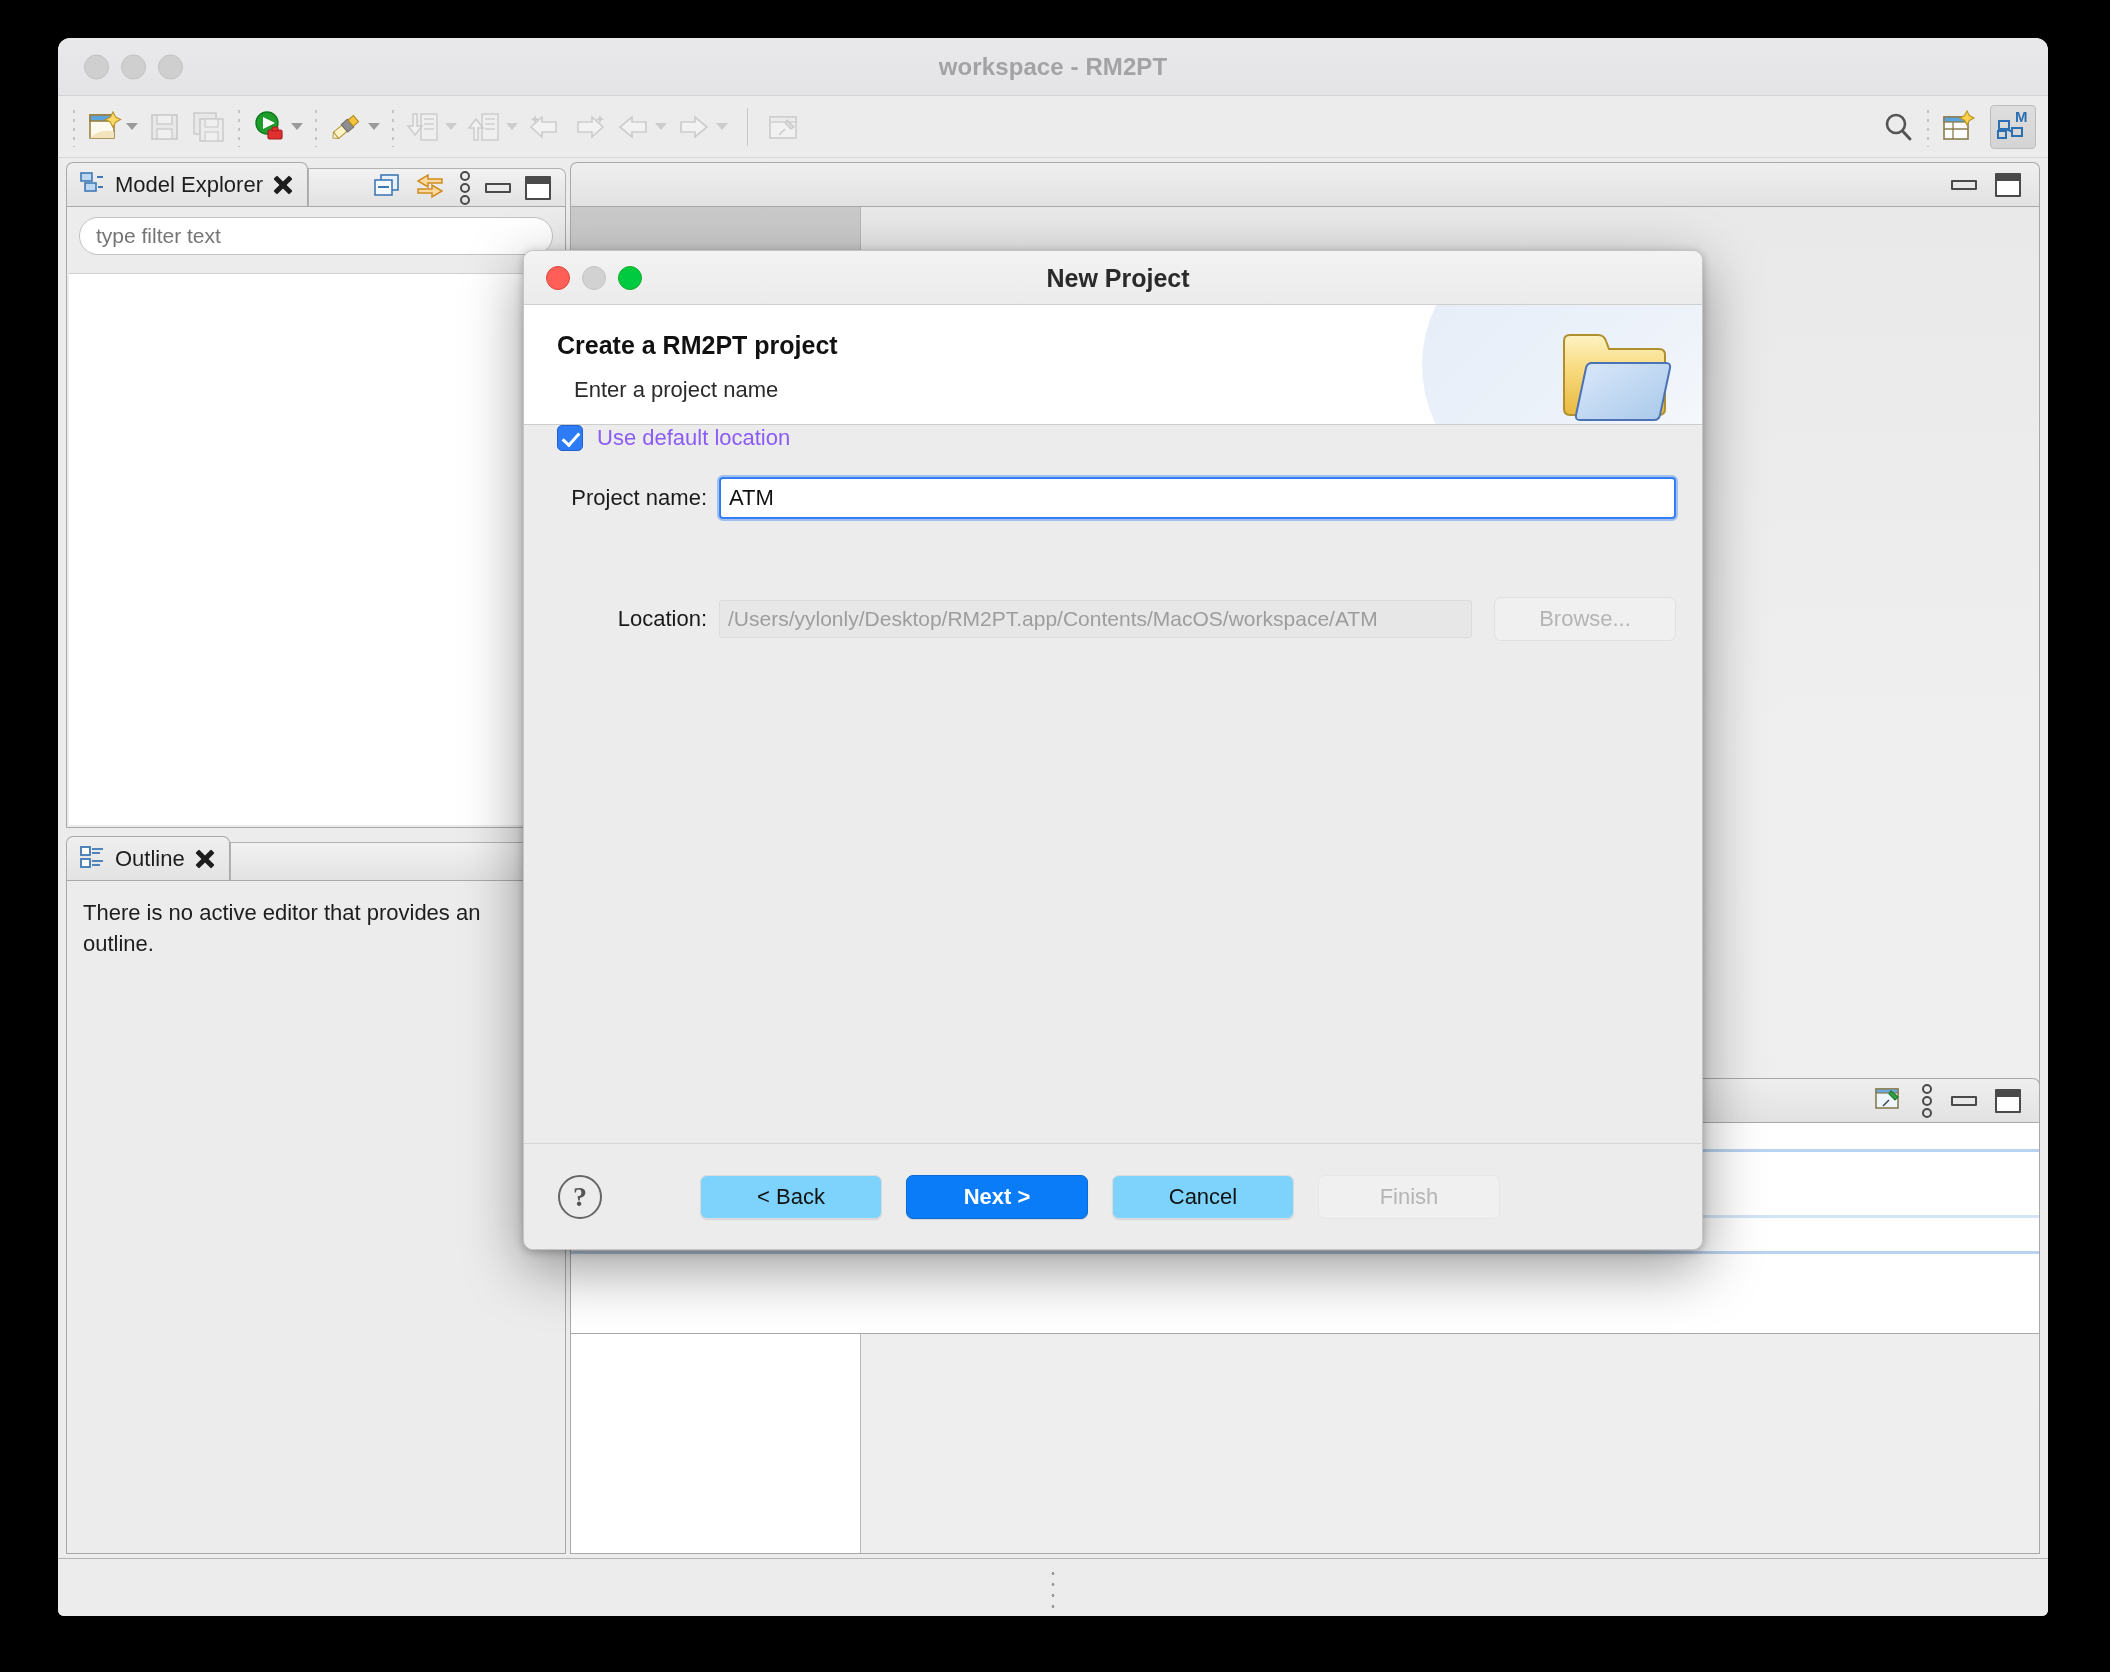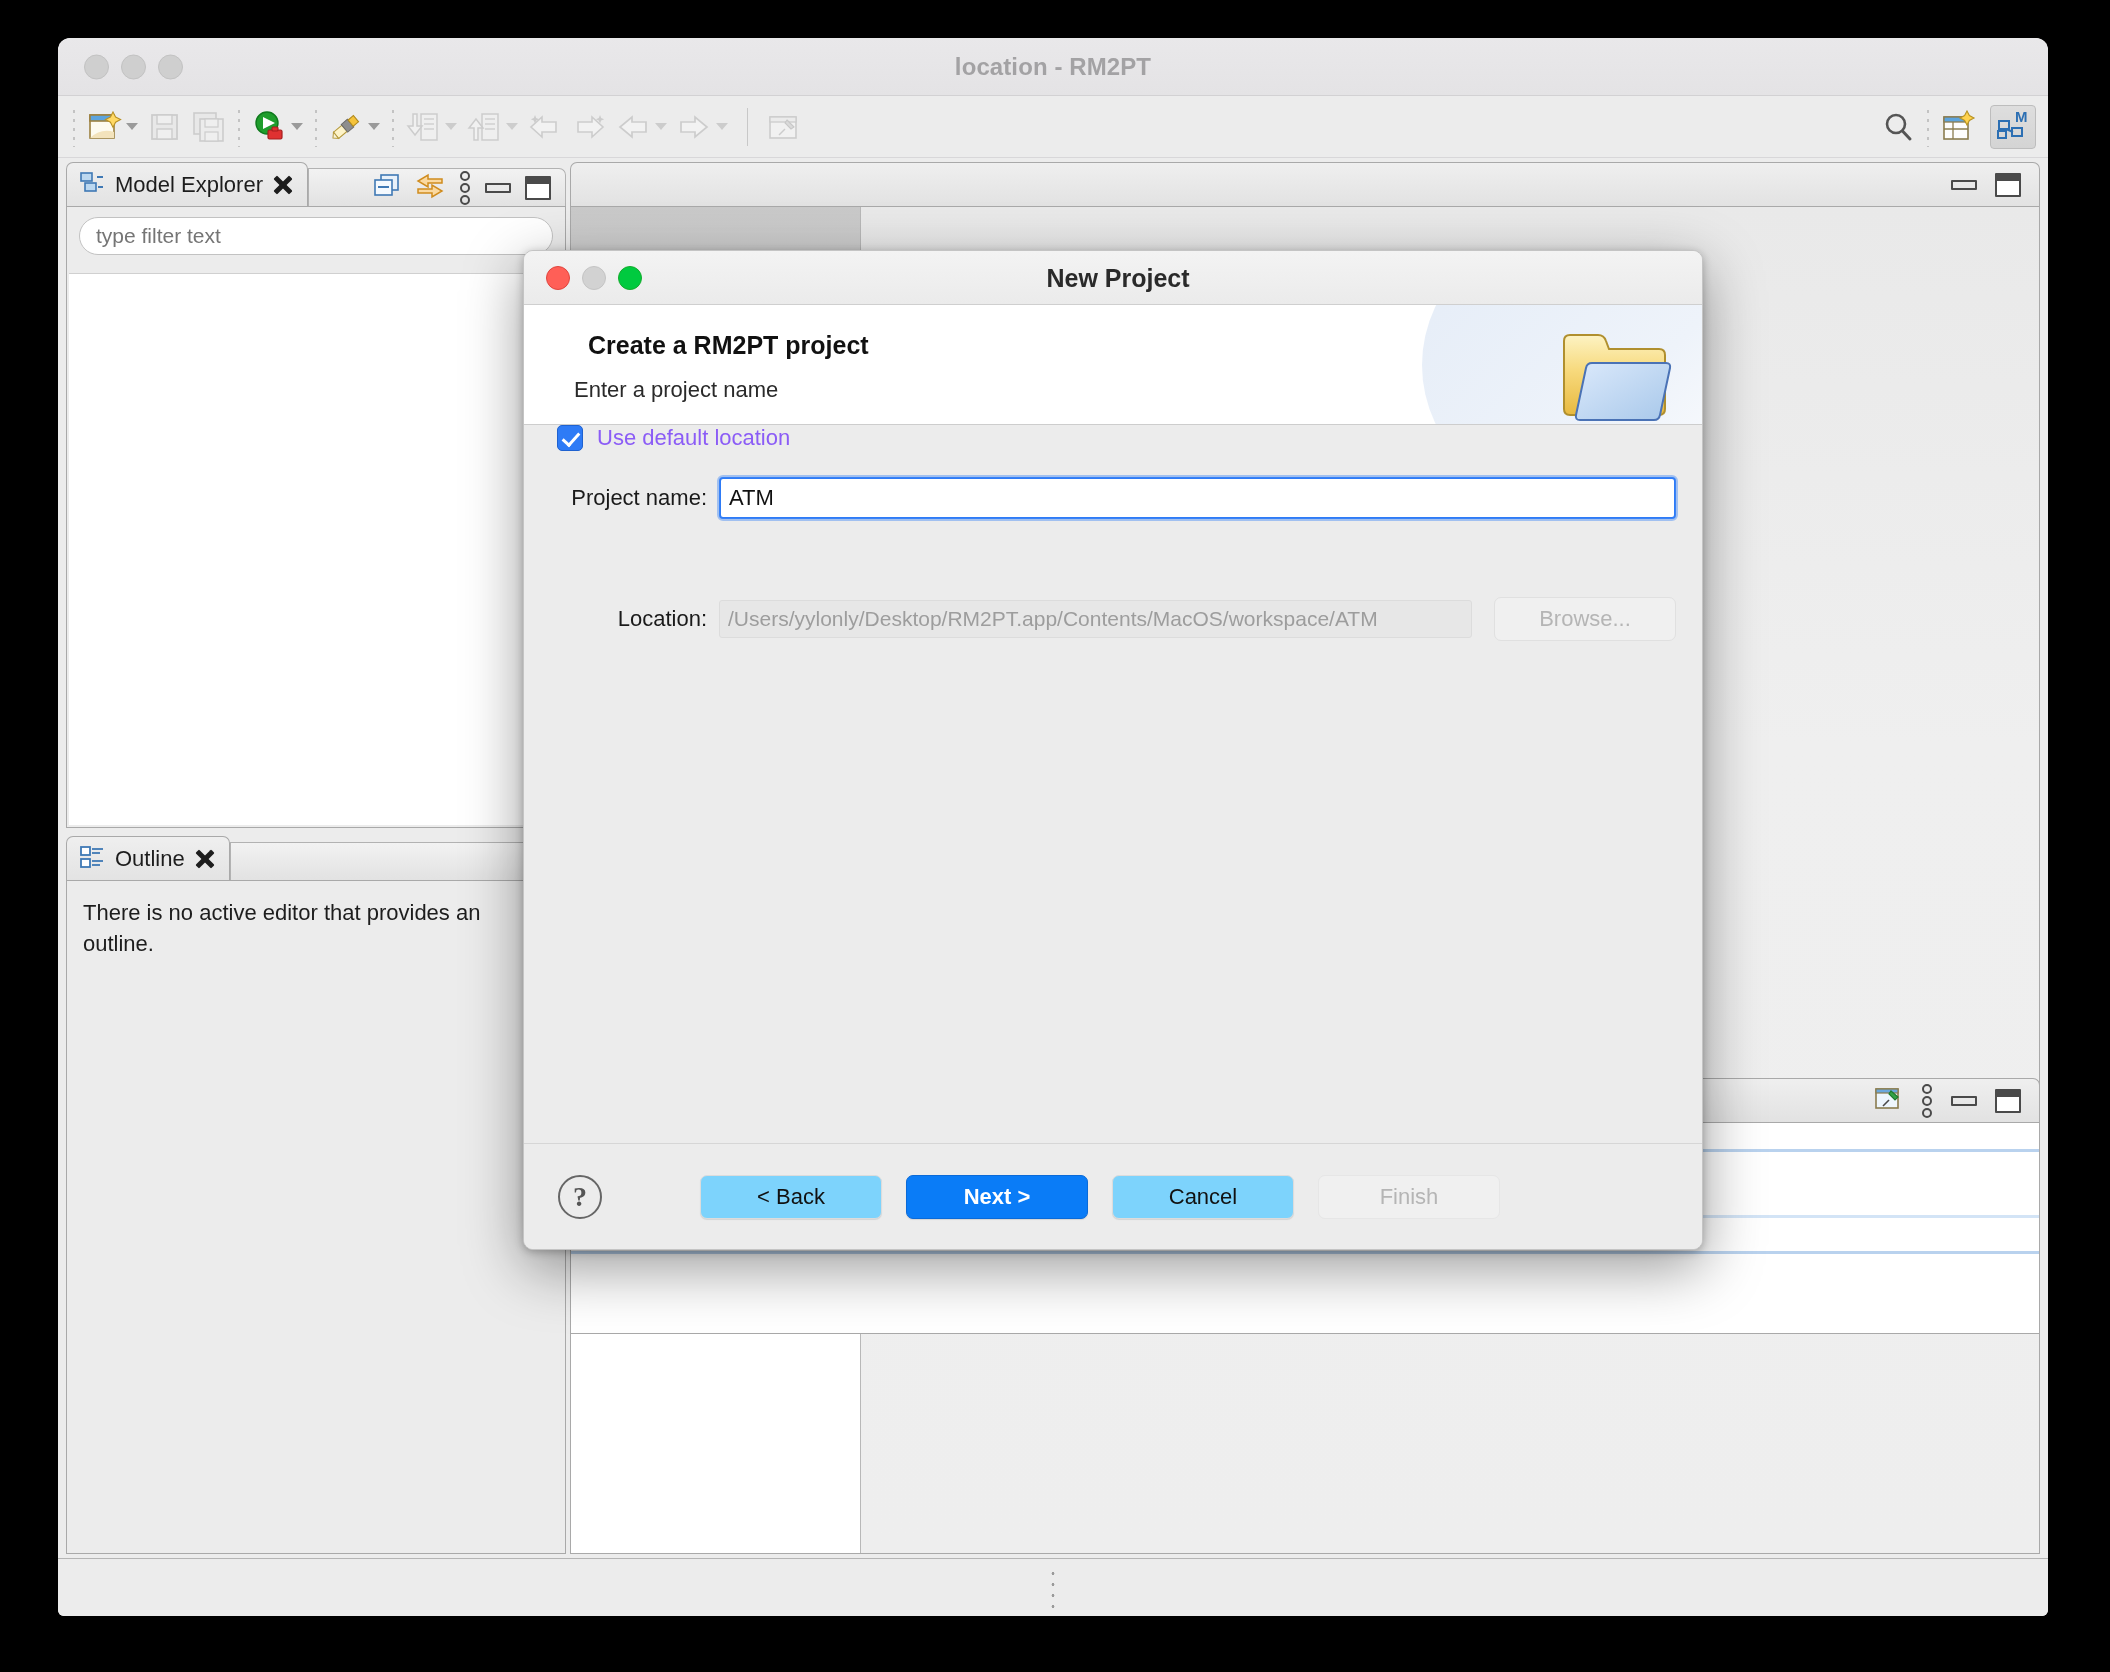--- a/index.html
+++ b/index.html
@@ -271,21 +271,21 @@
     overflow: hidden;
   }
   #dlg-header-swoosh {
     position:absolute; right:-60px; top:-90px;
     width: 340px; height: 300px;
     background: linear-gradient(135deg, #e4ecf7 0%, #eef3fa 60%, #ffffff 100%);
     border-radius: 50%;
   }
   #dlg-title-main {
     position:absolute; left: 33px; top: 26px;
-    font-size: 25px; font-weight: bold; color:#111;margin-left:31px;
+    font-size: 25px; font-weight: bold; color:#111;
   }
   #dlg-title-sub {
     position:absolute; left: 50px; top: 72px;
     font-size: 22px; color:#2a2a2a;
   }
   #dlg-folder-icon { position:absolute; right: 22px; top: 20px; }
 
   #dlg-content {
     position:absolute; left:0; right:0; top: 174px; bottom: 106px;
     background: #ececec;
@@ -378,21 +378,21 @@
 </style>
 </head>
 <body>
 
 <div id="app-window">
 
   <div id="titlebar">
     <div class="traffic" id="tl-close"></div>
     <div class="traffic" id="tl-min"></div>
     <div class="traffic" id="tl-zoom"></div>
-    <div id="window-title">location - RM2PT</div>
+    <div id="window-title">workspace - RM2PT</div>
   </div>
 
   <div id="toolbar">
 
     <div class="tb-sep"></div>
     <div class="tb-item">
       <span class="tb-icon">
         <svg width="38" height="38" viewBox="0 0 38 38">
           <rect x="5" y="7" width="24" height="23" fill="#fdfbf0" stroke="#9c8140" stroke-width="1.6"></rect>
           <rect x="5" y="7" width="24" height="6" fill="#5da4dd" stroke="#9c8140" stroke-width="1.6"></rect>

